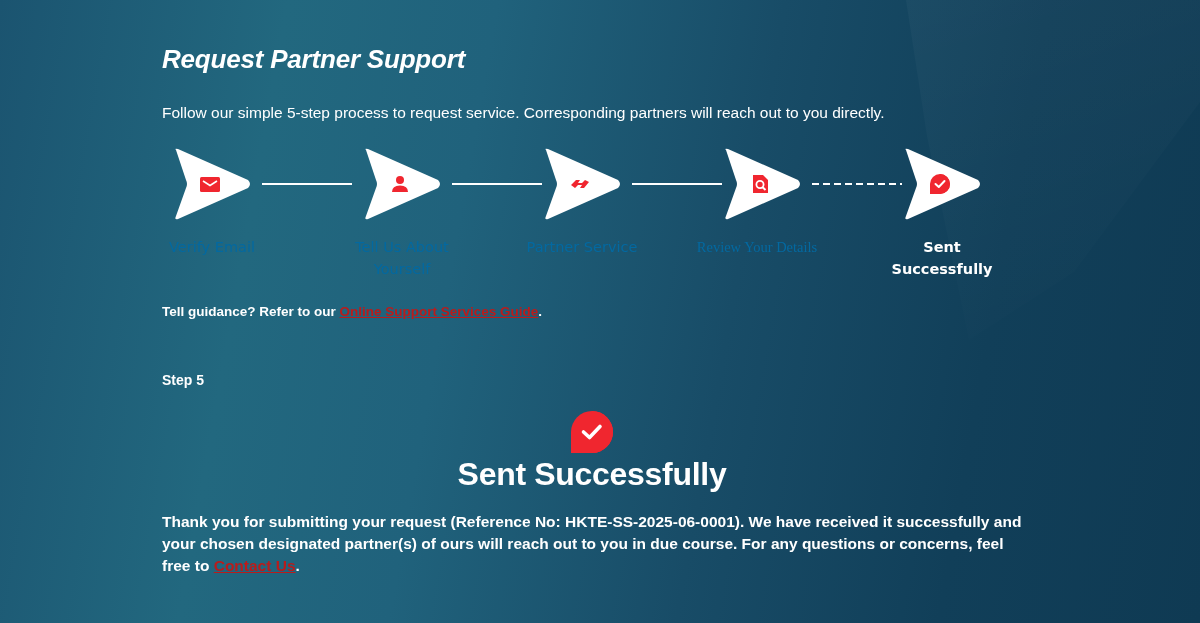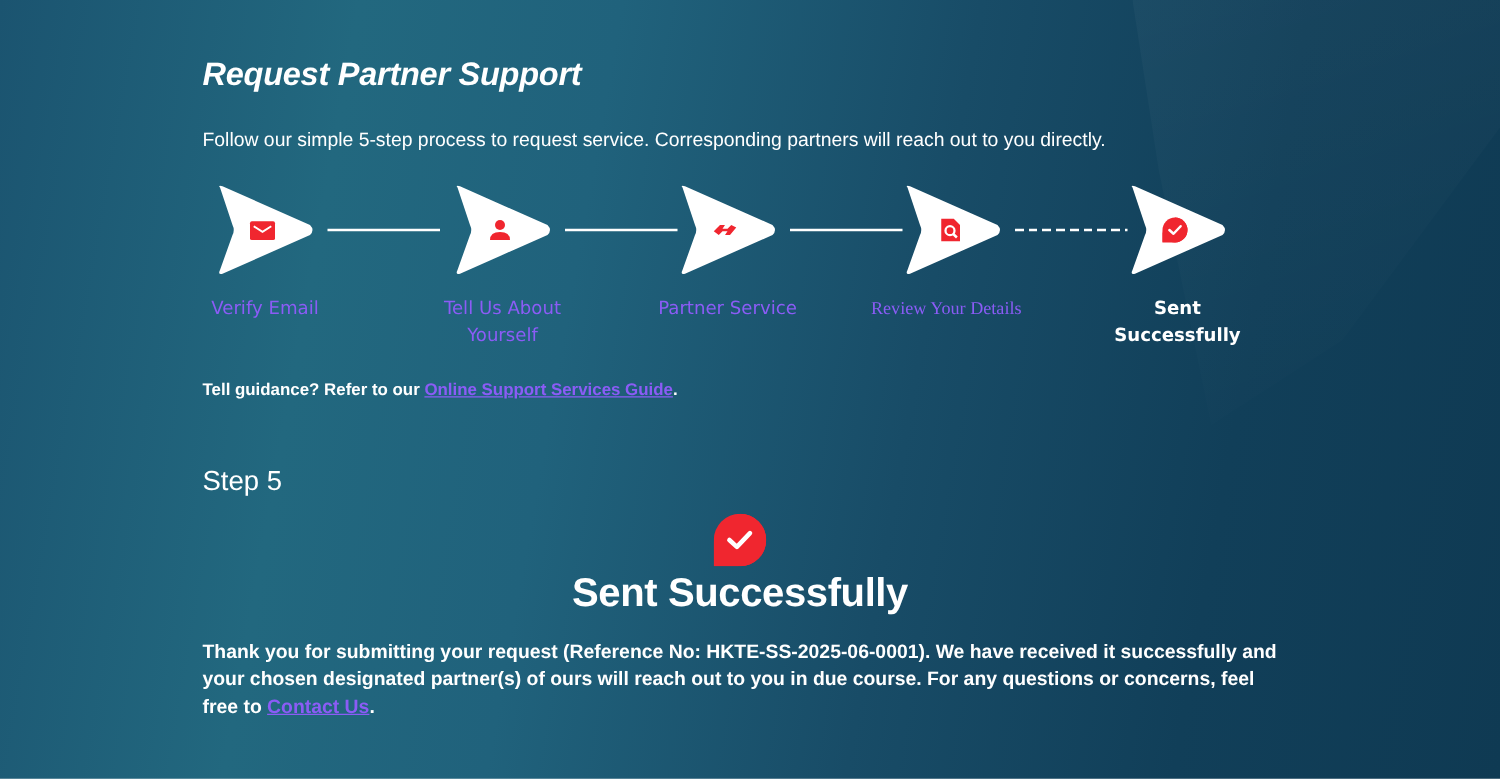--- a/index.html
+++ b/index.html
@@ -14,28 +14,28 @@
     clip-path: polygon(30% 0, 100% 0, 100% 30%, 70% 80%, 45% 100%, 35% 40%);
   }
   .wrap { position:absolute; left:162px; top:0; width:880px; }
   .title { position:absolute; top:44px; left:0; font-size:26px; font-weight:700; letter-spacing:-0.2px; white-space:nowrap;font-style:italic; }
   .subtitle { position:absolute; top:104px; left:0; font-size:15.5px; font-weight:400; white-space:nowrap; }
 
   .stepper { position:absolute; top:148px; left:0; width:880px; height:140px; }
   .arrow { position:absolute; top:0; width:80px; height:72px; }
   .arrow svg { display:block; }
   .step-icon { position:absolute; left:26px; top:24px; width:24px; height:24px; }
-  .step-label { position:absolute; top:88px; width:130px; font-family:"DejaVu Sans", sans-serif; font-size:14.5px; line-height:22px; color:#8b5cf6; text-align:center; }
+  .step-label { position:absolute; top:88px; width:130px; font-family:"DejaVu Sans", sans-serif; font-size:14.5px; line-height:22px; color:#0369a1; text-align:center; }
   .step-label.active { font-weight:700; color:#ffffff; }
   .connector { position:absolute; top:35px; height:2px; background:#ffffff; }
   .connector.dashed { background: repeating-linear-gradient(90deg, #fff 0 7px, transparent 7px 11px); }
 
   .guidance { position:absolute; top:304px; left:0; font-size:13.5px; font-weight:700; white-space:nowrap; }
-  .guidance a, .body-text a { color:#8b5cf6; text-decoration:underline; }
-  .step-heading { position:absolute; top:372px; left:0; font-size:22px; font-weight:400; }
+  .guidance a, .body-text a { color:#b91c1c; text-decoration:underline; }
+  .step-heading { position:absolute; top:372px; left:0; font-size:14px; font-weight:700; }
   .success-icon { position:absolute; top:411px; left:409px; width:42px; height:42px; }
   .success-title { position:absolute; top:456px; left:0; width:860px; text-align:center; font-size:32px; font-weight:700; letter-spacing:-0.3px; }
   .body-text { position:absolute; top:511px; left:0; width:870px; font-size:15.5px; font-weight:700; line-height:22px; }
 </style>
 </head>
 <body>
 
 <div class="bg-shape"></div>
 
 <div class="wrap">

